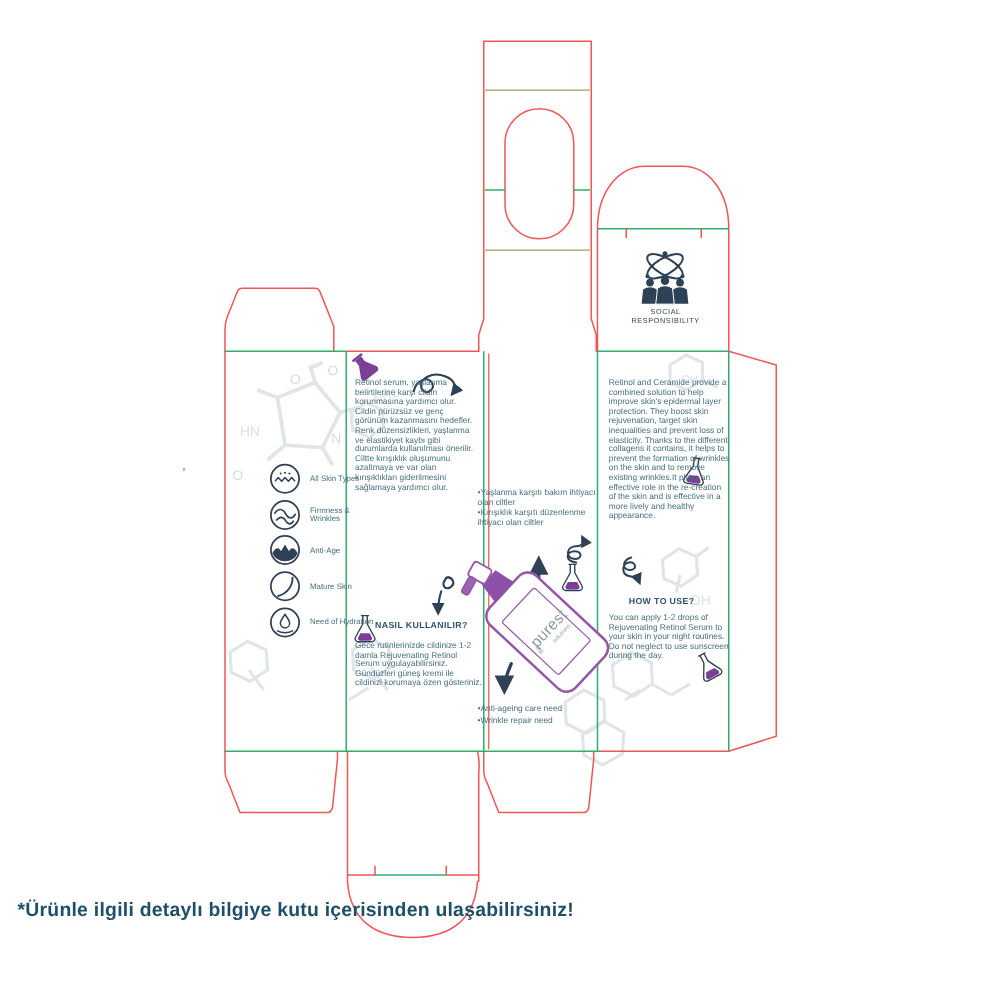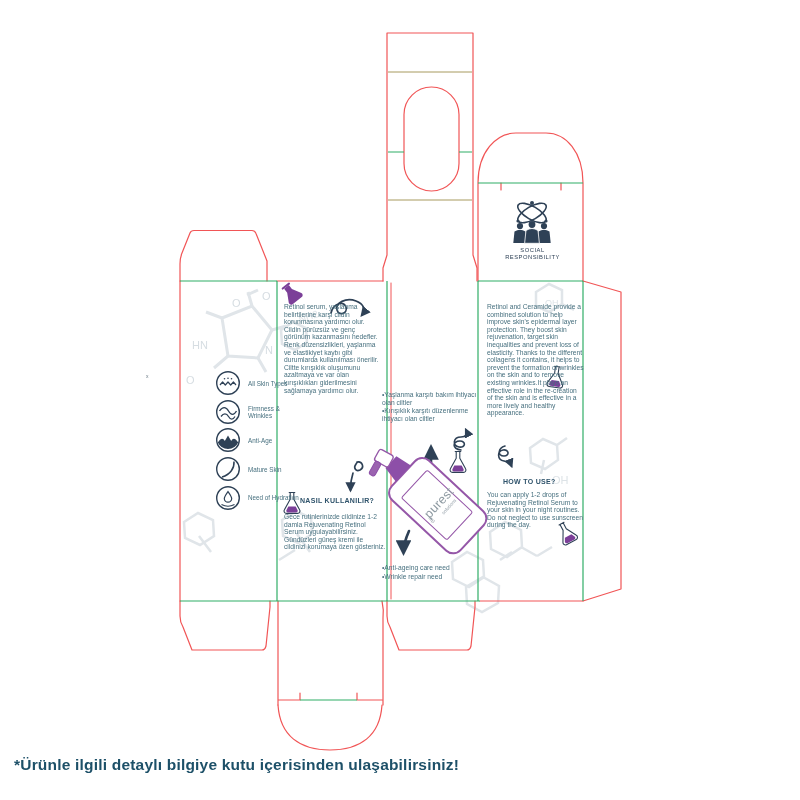--- a/index.html
+++ b/index.html
@@ -7,21 +7,21 @@
           font-family:"Liberation Sans",sans-serif;}
   .layer{position:absolute;left:0;top:0;}
   .txt{position:absolute;color:#47707f;font-size:6.7px;line-height:7.6px;z-index:3;}
   .title{position:absolute;color:#2f536b;font-size:7px;font-weight:bold;letter-spacing:.3px;z-index:3;}
   .bullets div{margin-bottom:1px;}
   .skin-row{display:flex;align-items:center;height:28.6px;}
   .skin-row svg{flex:0 0 26px;}
   .skin-label{margin-left:7px;font-size:6.3px;line-height:7px;color:#47707f;width:52px;}
   .social-txt{position:absolute;left:492px;top:247px;width:81px;text-align:center;
               color:#2e4156;font-size:5.8px;line-height:7px;letter-spacing:.5px;z-index:3;}
-  .footer{position:absolute;left:14px;top:756px;color:#1d5068;font-size:15.5px;
+  .footer{position:absolute;left:14px;top:720px;color:#1d5068;font-size:15.5px;
           font-weight:bold;letter-spacing:.2px;z-index:3;}
   .edge-marker{position:absolute;left:146px;top:373px;font-size:5px;color:#6a7a85;z-index:3;}
 </style>
 </head>
 <body>
 
 <div class="canvas">
 
 <svg class="layer" width="800" height="800" viewBox="0 0 800 800">
   <defs>

